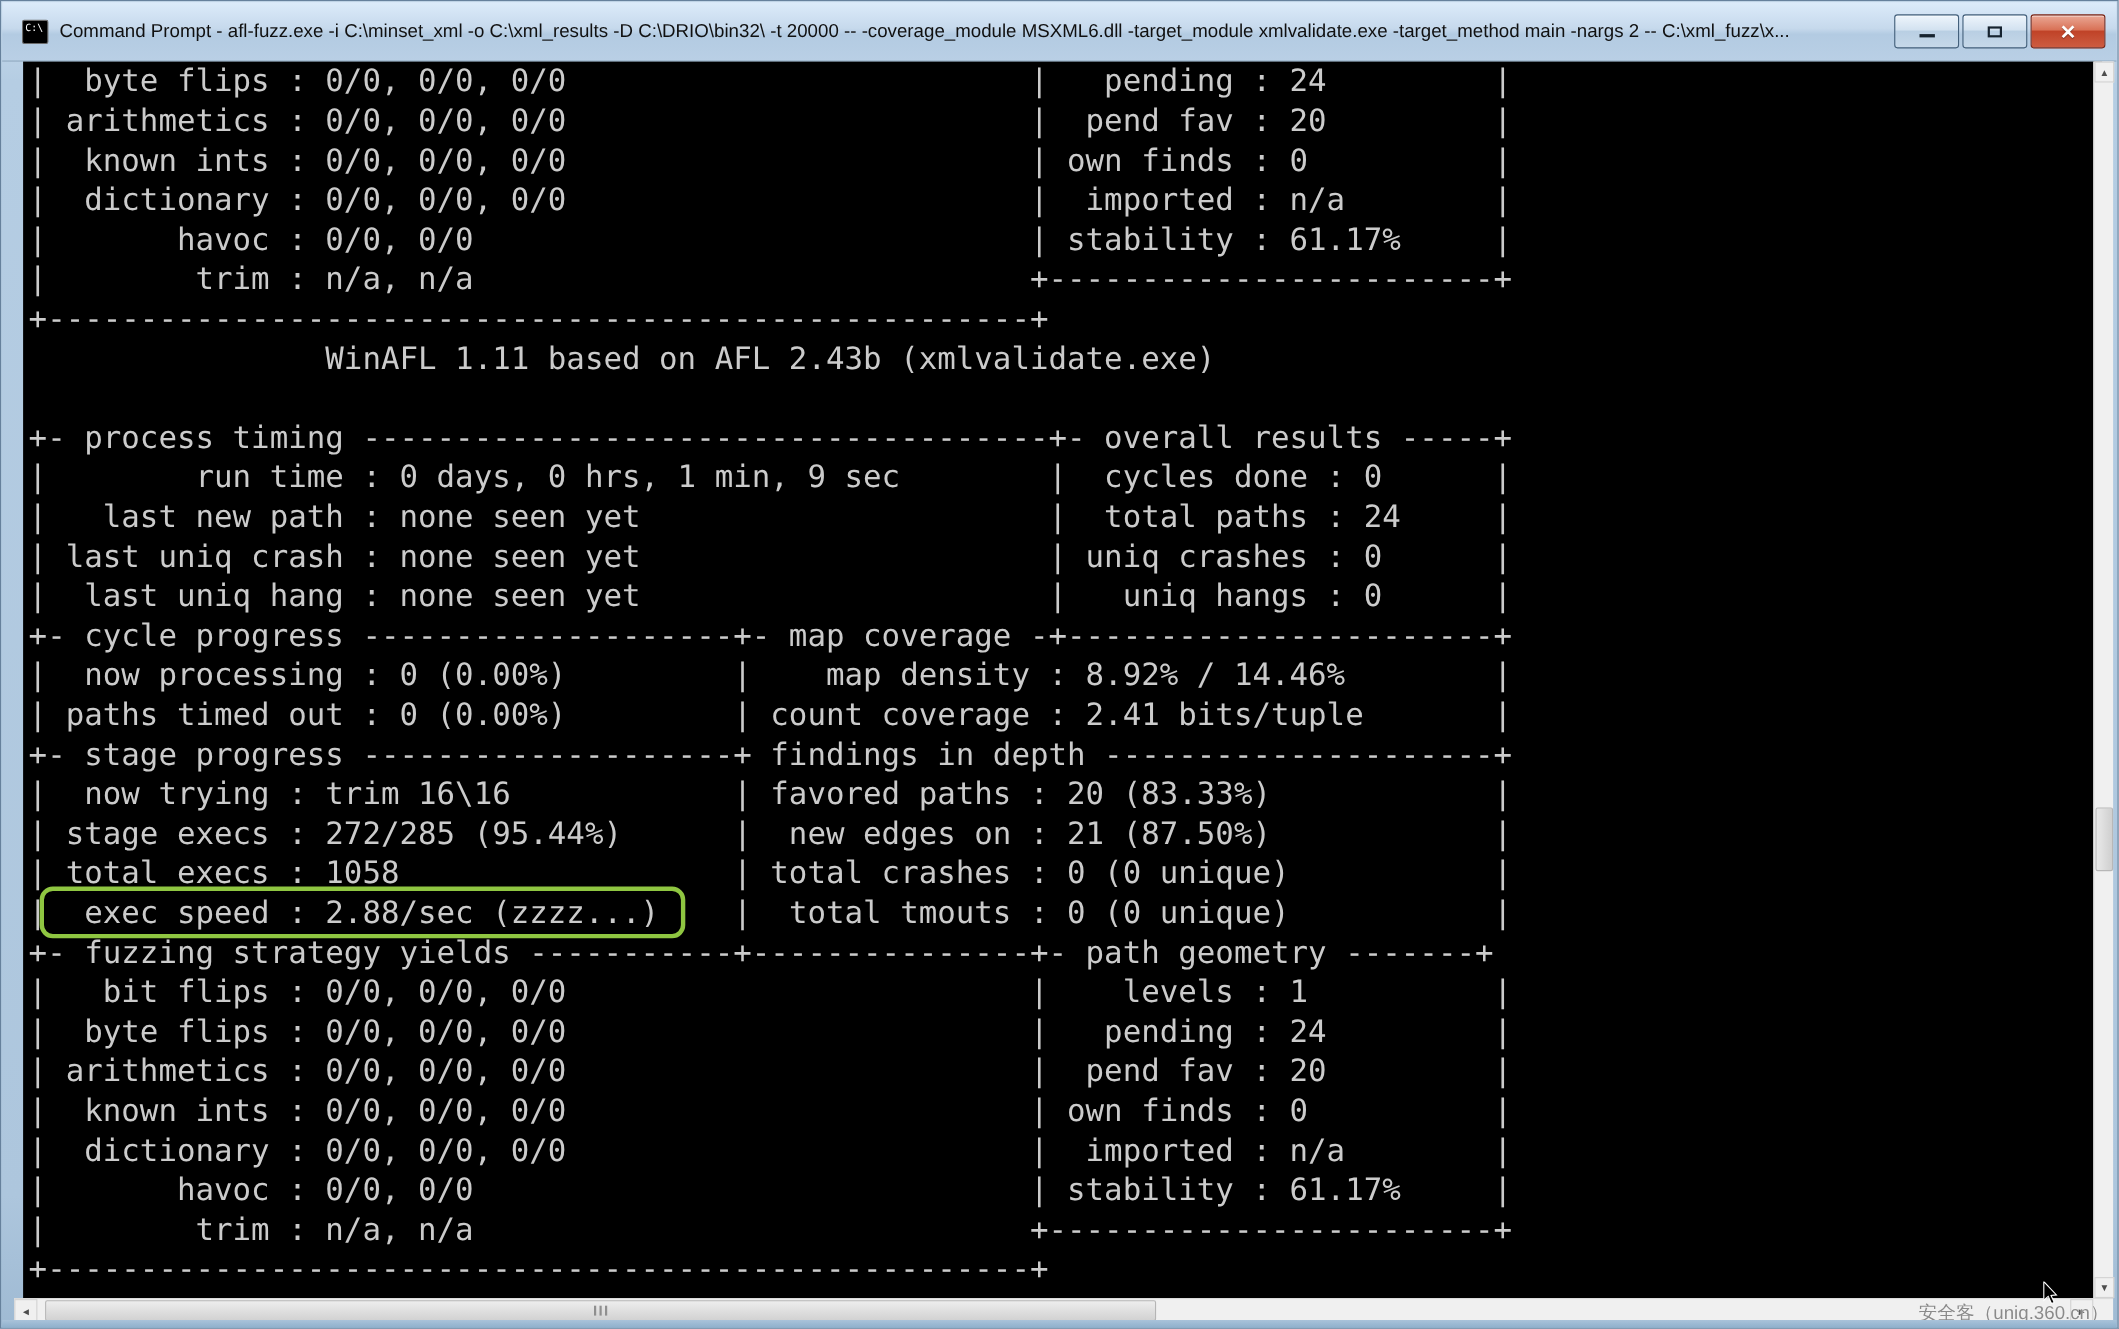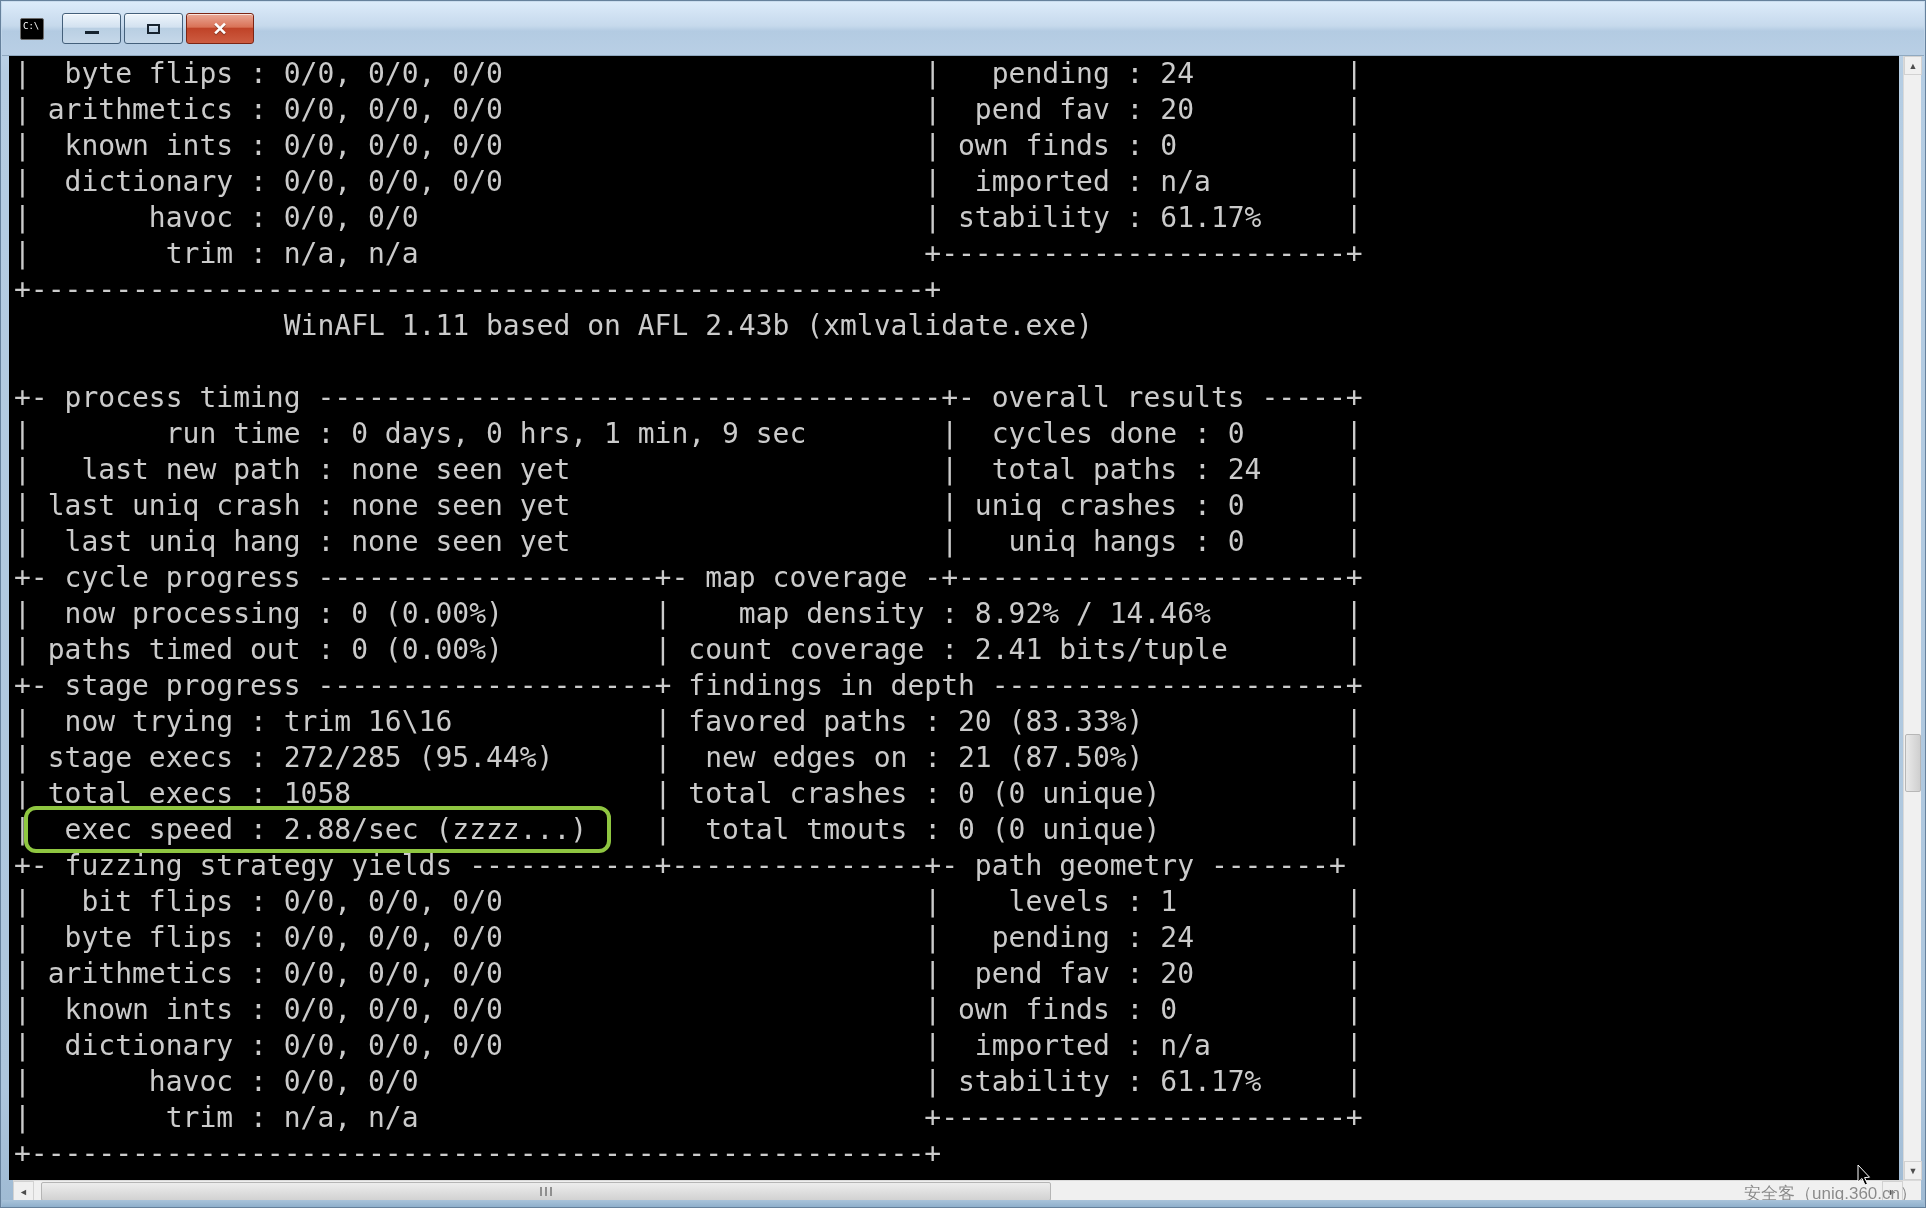--- a/index.html
+++ b/index.html
@@ -42,21 +42,21 @@
   }
   .win-btn.close{
     width:66px;border-color:#7c2514;
     background:linear-gradient(to bottom,#eaa896 0%,#d97257 45%,#c04328 50%,#cd5c41 100%);
   }
   .glyph-min{width:14px;height:3px;background:#16232f;margin-top:8px;}
   .glyph-max{width:13px;height:10px;border:2px solid #16232f;box-sizing:border-box;background:transparent;}
   .glyph-close{color:#fff;font-size:18px;font-weight:bold;line-height:18px;text-shadow:0 1px 1px rgba(0,0,0,.4);}
   
   .console{
-    position:absolute;left:8px;top:55px;width:1890px;height:1124px;
+    position:absolute;left:20px;top:55px;width:1890px;height:1124px;
     background:#000;overflow:hidden;
   }
   .console pre{
     margin:0;padding:0 0 0 5px;
     font-family:"DejaVu Sans Mono",monospace;
     font-size:28px;line-height:36px;color:#cbcbcb;
     white-space:pre;
   }
   .hl-box{
     outline:4px solid #8fc641;
@@ -111,20 +111,21 @@
   .bottom-strip{position:absolute;left:1px;right:1px;bottom:0;height:7px;
     background:linear-gradient(to bottom,#a9c3da,#8fb0cc);}
 </style>
 </head>
 <body>
 
 <div class="win-frame">
 
   <div class="titlebar">
     <div class="app-icon">C:\</div>
+    <div class="title-text">Command Prompt - afl-fuzz.exe  -i C:\minset_xml  -o C:\xml_results -D C:\DRIO\bin32\ -t 20000 -- -coverage_module MSXML6.dll -target_module xmlvalidate.exe -target_method main -nargs 2 -- C:\xml_fuzz\x...</div>
     <div class="win-controls">
       <div class="win-btn">
         <span class="glyph-min"></span>
       </div>
       <div class="win-btn">
         <span class="glyph-max"></span>
       </div>
       <div class="win-btn close">
         <span class="glyph-close">✕</span>
       </div>

